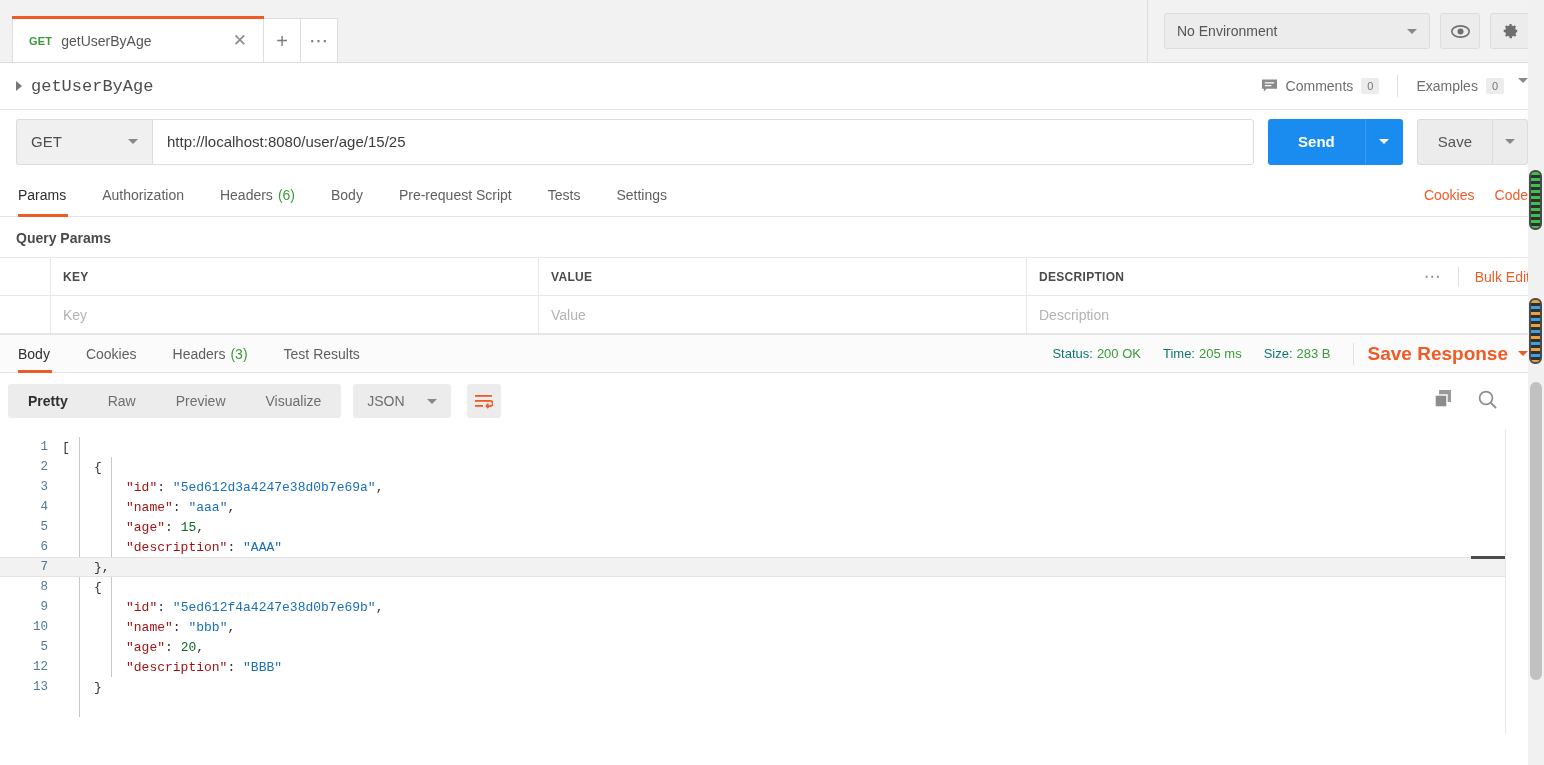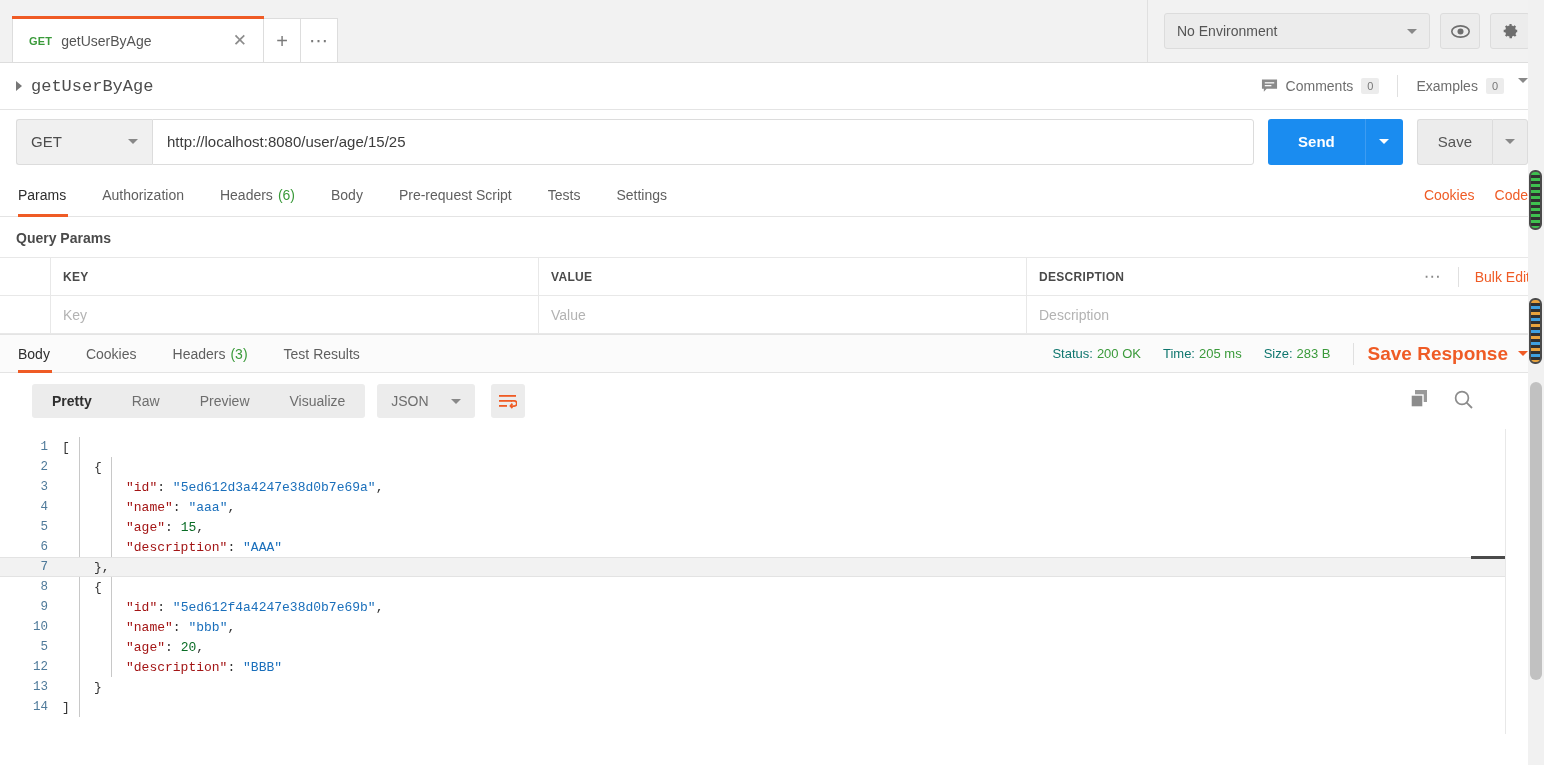--- a/index.html
+++ b/index.html
@@ -149,21 +149,21 @@
     height: 39px; display: flex; align-items: center; padding: 0 16px;
     background: #fbfbfb; border-top: 1px solid #e4e4e4; border-bottom: 1px solid #e4e4e4;
   }
   .rsp-right { margin-left: auto; display: flex; align-items: center; font-size: 13px; color: #6e6e6e; }
   .stat { margin-right: 22px; }
   .stat b { font-weight: normal; color: #0f766e; }
   .stat .g { color: #3a9a3a; margin-left: 4px; }
   .saveresp { color: #ef5b25; font-weight: bold; font-size: 19px; cursor: pointer; display:flex; align-items:center; gap:10px; }
   .caret-o { width:0;height:0;border-left:5px solid transparent;border-right:5px solid transparent;border-top:5px solid #ef5b25; }
 
-  .fmtrow { height: 56px; display: flex; align-items: center; padding: 0 32px; background: #fff; }
+  .fmtrow { height: 56px; display: flex; align-items: center; padding: 0 8px; background: #fff; }
   .segwrap { display: flex; background: #ececec; border-radius: 3px; height: 34px; align-items: center; }
   .seg { padding: 0 20px; font-size: 14px; color: #6e6e6e; cursor: pointer; line-height: 34px; }
   .seg.active { color: #2f2f2f; font-weight: bold; }
   .jsonsel {
     margin-left: 12px; background: #ececec; border-radius: 3px; height: 34px;
     display: flex; align-items: center; padding: 0 14px; gap: 22px;
     font-size: 14px; color: #6e6e6e; cursor: pointer;
   }
   .wrapbtn {
     margin-left: 16px; width: 34px; height: 34px; background: #ececec; border-radius: 3px;
@@ -460,24 +460,20 @@
         <div class="ctext" style="padding-left: 64px;"><span class="key">"age"</span><span class="punc">: </span><span class="num">20</span><span class="punc">,</span></div>
       </div>
       <div class="cline">
         <div class="gutter">12</div>
         <div class="ctext" style="padding-left: 64px;"><span class="key">"description"</span><span class="punc">: </span><span class="str">"BBB"</span></div>
       </div>
       <div class="cline">
         <div class="gutter">13</div>
         <div class="ctext" style="padding-left: 32px;"><span class="punc">}</span></div>
       </div>
-      <div class="cline">
-        <div class="gutter">14</div>
-        <div class="ctext" style="padding-left: 0px;"><span class="punc">]</span></div>
-      </div>
     </div>
 </div>
 
 <div class="sb-track" style="top:0;height:765px;"></div>
 <div class="sb-striped" style="top:170px;height:60px;">
   <div class="stripes" id="st1">
       <i style="background: rgb(63, 191, 79);"></i>
       <i style="background: rgb(47, 47, 47);"></i>
       <i style="background: rgb(63, 191, 79);"></i>
       <i style="background: rgb(47, 47, 47);"></i>

